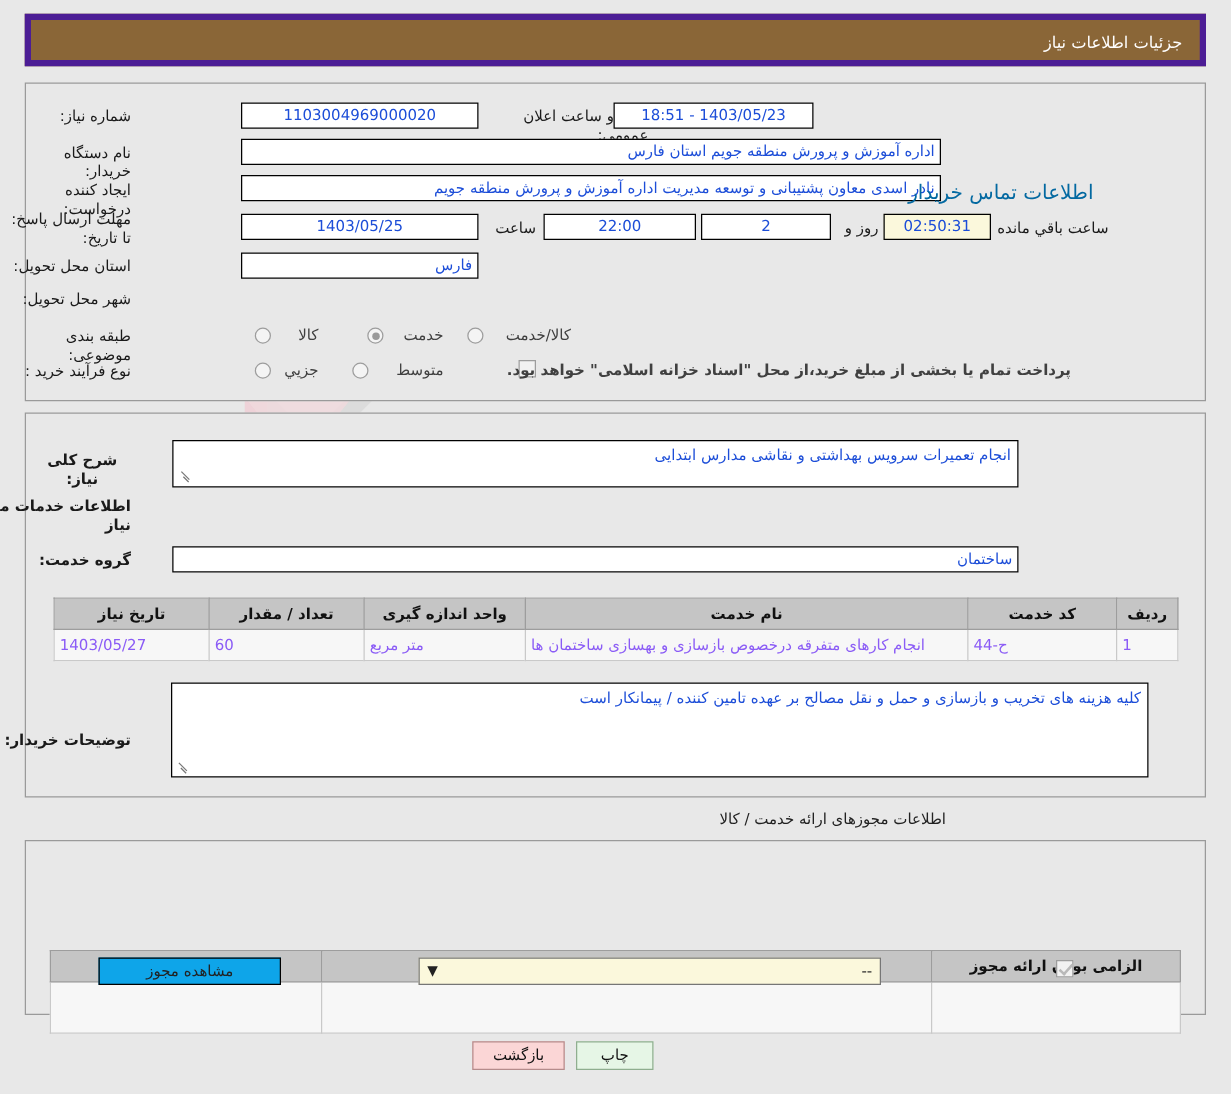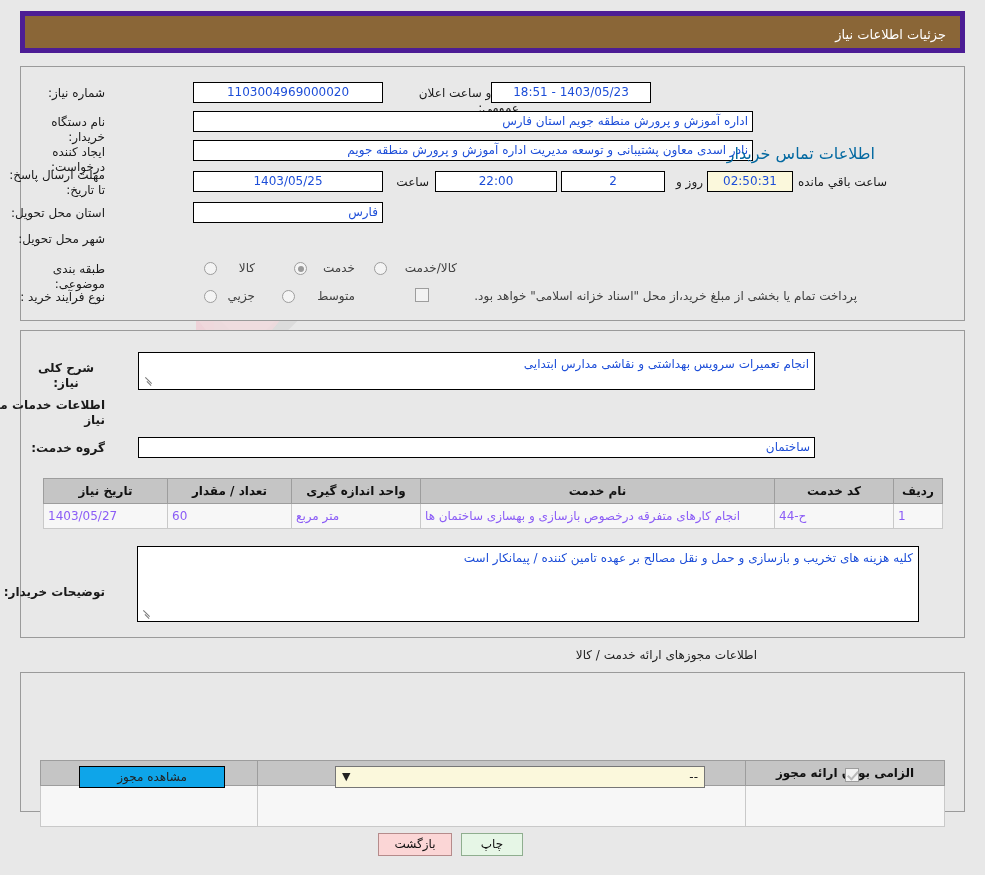--- a/index.html
+++ b/index.html
@@ -345,21 +345,21 @@
   <div class="radio" style="right:598px; top:262px;"></div>
   <div class="rlabel" style="right:528px; top:261px;">کالا/خدمت</div>
 
   <div class="lbl" style="right:880px; top:290px; width:96px;">نوع فرآیند خرید :</div>
   <div class="radio" style="right:768px; top:290px;"></div>
   <div class="rlabel" style="right:730px; top:289px;">جزیي</div>
   <div class="radio" style="right:690px; top:290px;"></div>
   <div class="rlabel" style="right:630px; top:289px;">متوسط</div>
 
   <div class="chk" style="right:556px; top:288px;"></div>
-  <div class="rlabel" style="right:128px; top:289px;">پرداخت تمام یا بخشی از مبلغ خرید،از محل "اسناد خزانه اسلامی" خواهد بود.</div>
+  <div class="rlabel" style="right:128px; top:289px;font-weight:bold;">پرداخت تمام یا بخشی از مبلغ خرید،از محل "اسناد خزانه اسلامی" خواهد بود.</div>
 
   <div class="panel" id="panel-mid"></div>
 
   <div class="lbl bold" style="right:880px; top:361px; width:78px;text-align:center;">شرح کلی نیاز:</div>
   <div class="tbox area right" style="right:170px; top:352px; width:677px; height:38px;">انجام تعمیرات سرویس بهداشتی و نقاشی مدارس ابتدایی</div>
   <div class="resize-grip" style="right:832px; top:377px;"></div>
 
   <div class="lbl bold" style="right:880px; top:398px; width:140px;">اطلاعات خدمات مورد نیاز</div>
 
   <div class="lbl bold" style="right:880px; top:441px; width:78px;">گروه خدمت:</div>

